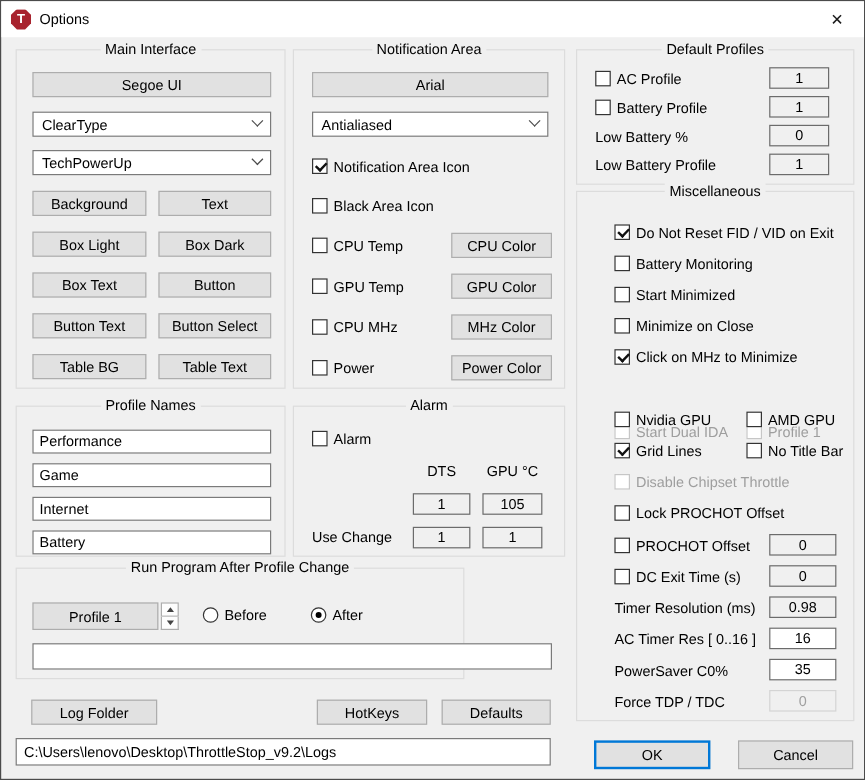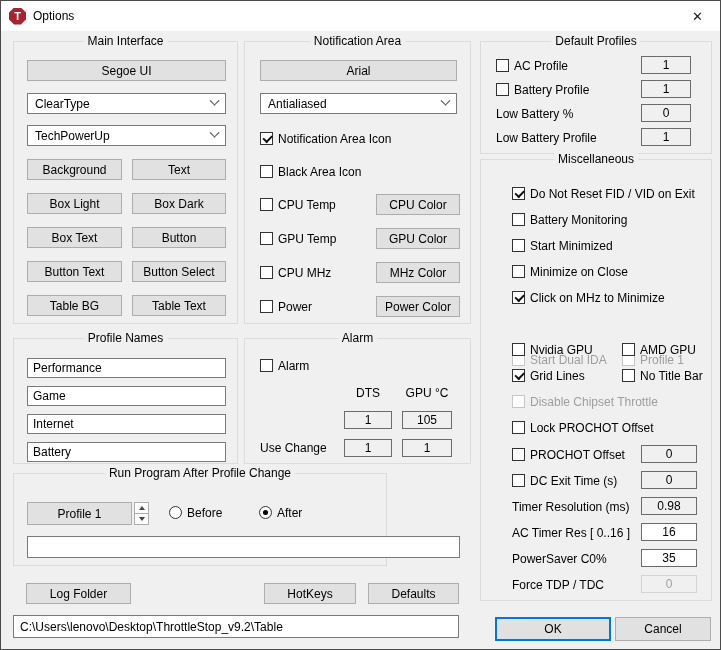--- a/index.html
+++ b/index.html
@@ -102,21 +102,21 @@
   .rp-before { left:155px; top:31px; }
   .rp-after { left:245px; top:31px; }
   .rp-cmd { left:13px; top:62px; width:433px; height:22px; }
 
   
   .ft-log { left:25px; top:582px; width:105px; height:21px; }
   .ft-hot { left:263px; top:582px; width:92px; height:21px; }
   .ft-def { left:367px; top:582px; width:91px; height:21px; }
   .ft-path { position:absolute; left:12px; top:614px; width:446px; height:23px; background:#fff;
              border:1px solid #7a7a7a; display:flex; align-items:center; padding:0 6px; }
-  .ft-ok { left:494px; top:616px; width:116px; height:24px; }
+  .ft-ok { left:494px; top:616px; width:97px; height:24px; }
   .ft-cancel { left:614px; top:616px; width:96px; height:24px; }
 
   
   .g-defp { left:479px; top:40px; width:232px; height:113px; }
   .dp-row { left:15px; width:200px; }
   .dp-r0 { top:16px; } .dp-r1 { top:40px; } .dp-r2 { top:64px; } .dp-r3 { top:88px; }
   .g-defp .field { left:160px; width:50px; }
   .dp-f0 { top:14px; } .dp-f1 { top:38px; } .dp-f2 { top:62px; } .dp-f3 { top:86px; }
 
   
@@ -246,21 +246,21 @@
       <span class="radio checked"></span>
       <span class="cb-label">After</span>
     </div>
     <input class="edit rp-cmd" value="" style="">
   </div>
 
   <div class="btn ft-log">Log Folder</div>
   <div class="btn ft-hot">HotKeys</div>
   <div class="btn ft-def">Defaults</div>
   <div class="ft-path">
-    <span>C:\Users\lenovo\Desktop\ThrottleStop_v9.2\Table</span>
+    <span>C:\Users\lenovo\Desktop\ThrottleStop_v9.2\Logs</span>
   </div>
   <div class="btn btn-default ft-ok">OK</div>
   <div class="btn ft-cancel">Cancel</div>
 
   <div class="group g-defp">
     <span class="group-title">Default Profiles</span>
     <div class="row dp-row dp-r0">
       <span class="checkbox"></span>
       <span class="cb-label">AC Profile</span>
     </div>

